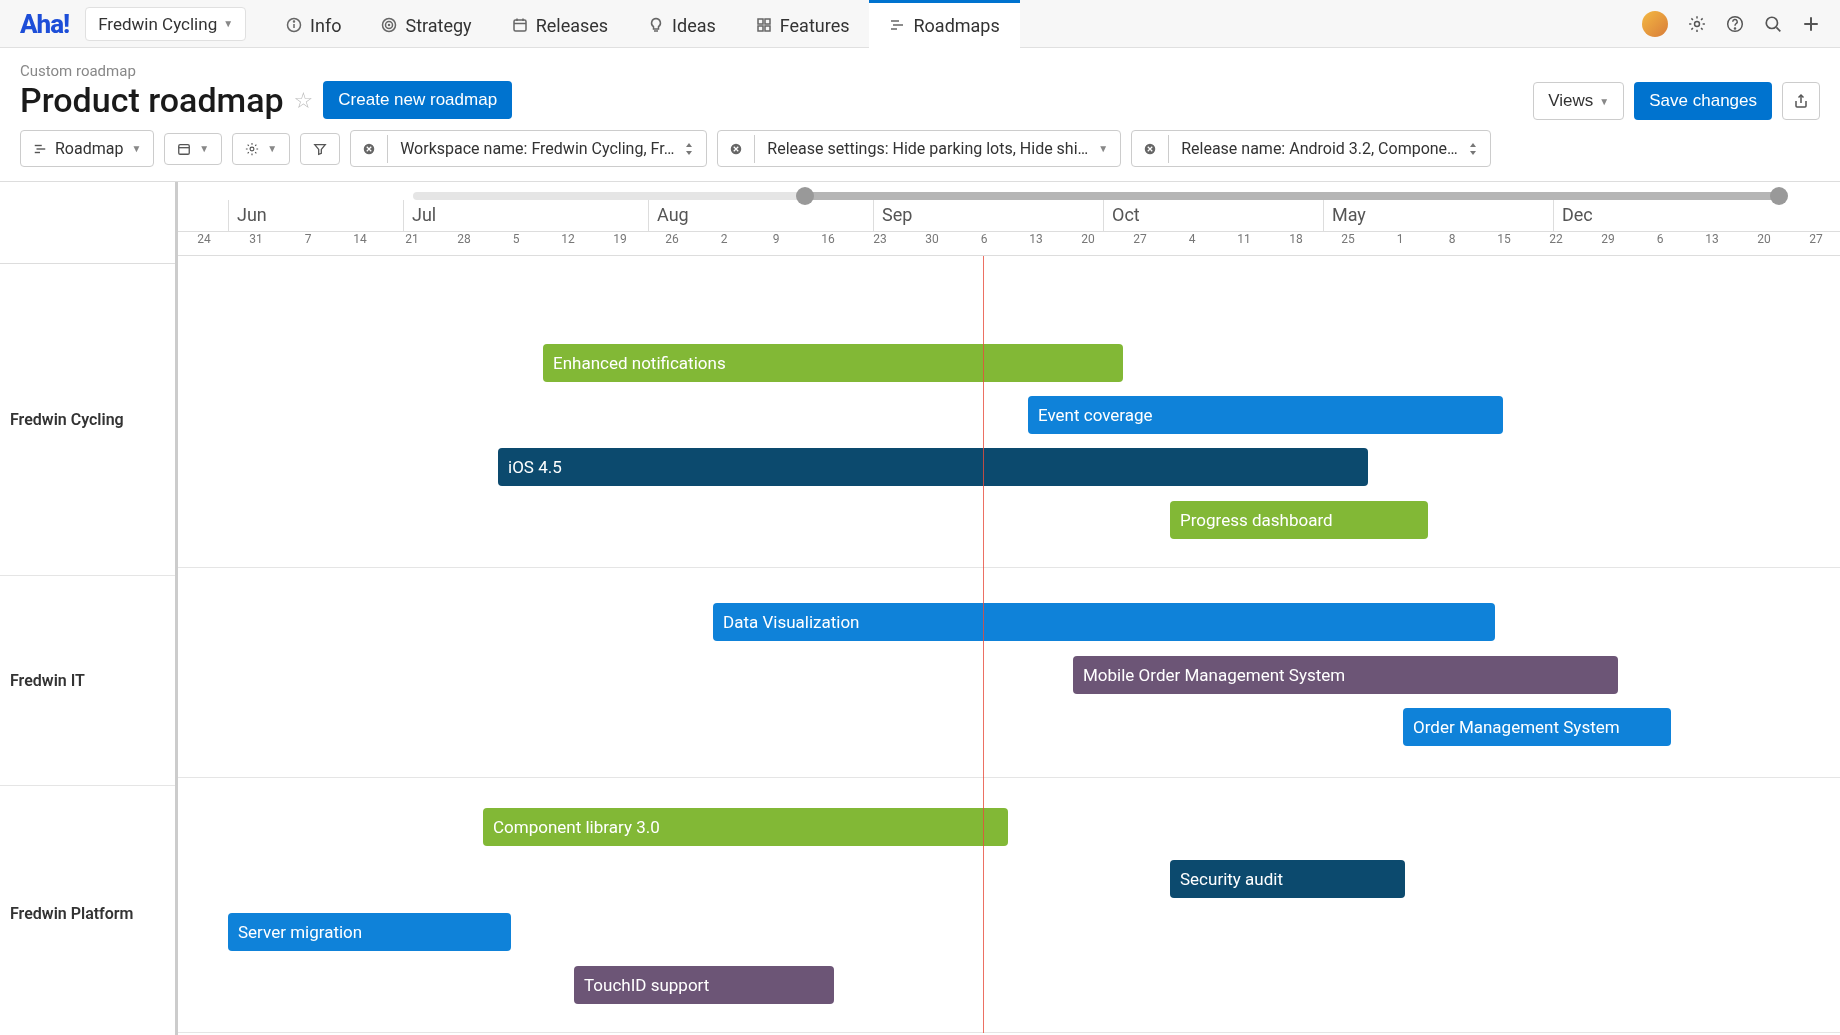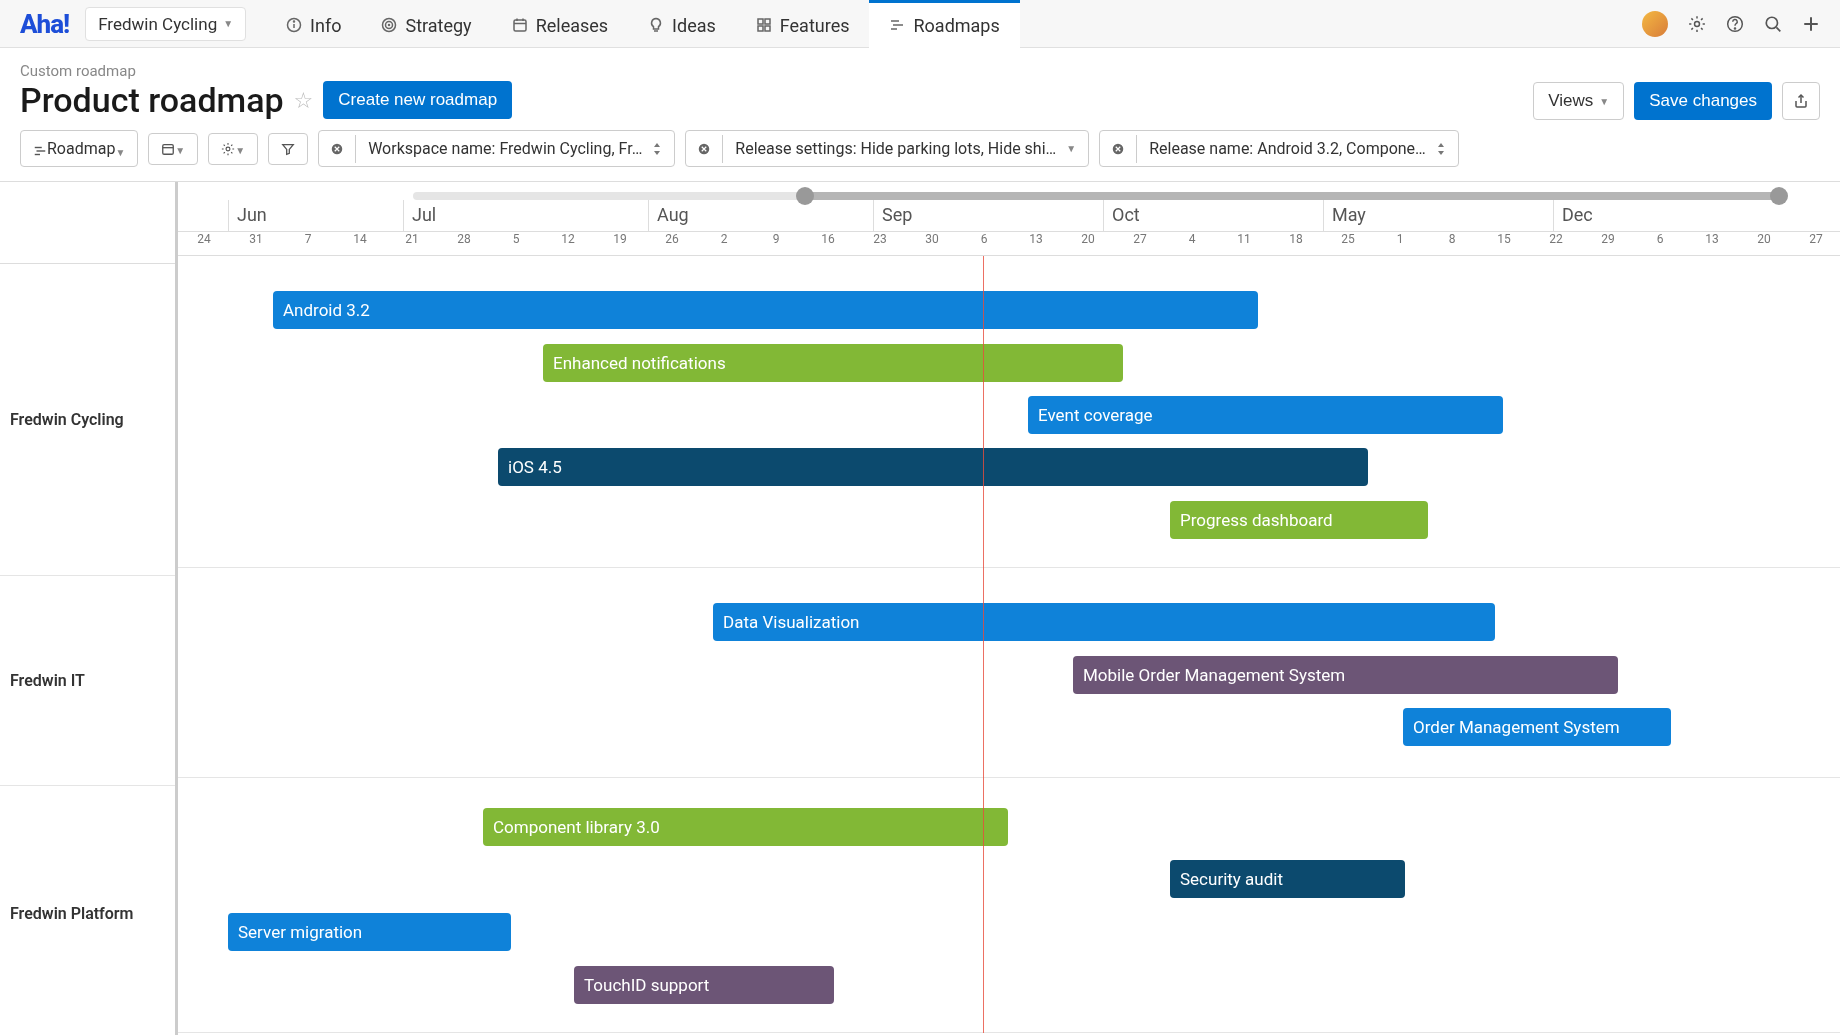--- a/index.html
+++ b/index.html
@@ -23,21 +23,21 @@
 .page-title { font-size: 34px; font-weight: 500; color: #1a1a1a; }
 .star { color: #bbb; font-size: 22px; cursor: pointer; }
 .btn { border-radius: 4px; padding: 8px 14px; font-size: 17px; cursor: pointer; border: 1px solid transparent; }
 .btn-primary { background: #0073cf; color: #fff; }
 .btn-outline { background: #fff; border: 1px solid #ccc; color: #333; display: flex; align-items: center; gap: 6px; }
 .hdr-right { margin-left: auto; display: flex; align-items: center; gap: 10px; }
 .share-btn { border: 1px solid #ccc; border-radius: 4px; width: 38px; height: 38px; display: flex; align-items: center; justify-content: center; cursor: pointer; }
 
 
 .filters { padding: 0 20px 14px; display: flex; align-items: center; gap: 10px; }
-.tool-btn { border: 1px solid #ccc; border-radius: 4px; padding: 8px 12px; font-size: 16px; display: flex; align-items: flex-end; cursor: pointer; background: #fff; }
+.tool-btn { border: 1px solid #ccc; border-radius: 4px; padding: 8px 12px; font-size: 16px; display: flex; align-items: center; gap: 8px; cursor: pointer; background: #fff; }
 .filter-chip { display: flex; align-items: center; border: 1px solid #ccc; border-radius: 4px; overflow: hidden; }
 .chip-x { padding: 8px 12px; border-right: 1px solid #ccc; color: #666; cursor: pointer; }
 .chip-body { padding: 8px 12px; font-size: 16px; color: #333; display: flex; align-items: center; gap: 10px; cursor: pointer; }
 
 
 .gantt-wrap { position: relative; border-top: 1px solid #ddd; }
 .sidebar-col { position: absolute; left: 0; top: 0; width: 178px; border-right: 3px solid #ccc; background: #fff; z-index: 3; }
 .sidebar-hdr { height: 82px; border-bottom: 1px solid #ddd; }
 .swimlane-label { font-size: 16px; font-weight: 600; color: #333; display: flex; align-items: center; padding-left: 10px; border-bottom: 1px solid #e5e5e5; }
 
@@ -324,21 +324,20 @@
         <div class="day" style="width:52px">22</div>
         <div class="day" style="width:52px">29</div>
         <div class="day" style="width:52px">6</div>
         <div class="day" style="width:52px">13</div>
         <div class="day" style="width:52px">20</div>
         <div class="day" style="width:52px">27</div>
       </div>
     <div class="lanes" id="lanes">
       <div class="today-line" id="today-line" style="left: 805px; height: 777px;"></div>
     <div class="lane" style="height: 312px;">
-          <div class="bar c-blue" style="left: 95px; width: 985px; top: 35px;">Android 3.2</div>
           <div class="bar c-blue" style="left: 850px; width: 475px; top: 140px;">Event coverage</div>
           <div class="bar c-green" style="left: 365px; width: 580px; top: 88px;">Enhanced notifications</div>
           <div class="bar c-teal" style="left: 320px; width: 870px; top: 192px;">iOS 4.5</div>
           <div class="bar c-green" style="left: 992px; width: 258px; top: 245px;">Progress dashboard</div>
         </div>
         <div class="lane" style="height: 210px;">
           <div class="bar c-blue" style="left: 535px; width: 782px; top: 35px;">Data Visualization</div>
           <div class="bar c-purple" style="left: 895px; width: 545px; top: 88px;">Mobile Order Management System</div>
           <div class="bar c-blue" style="left: 1225px; width: 268px; top: 140px;">Order Management System</div>
         </div>

